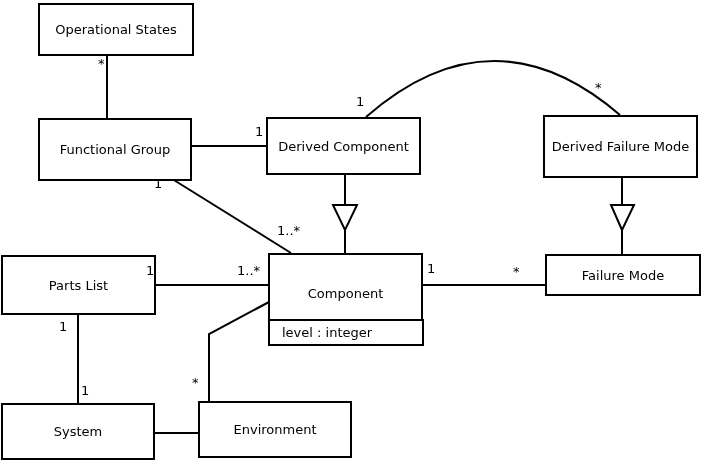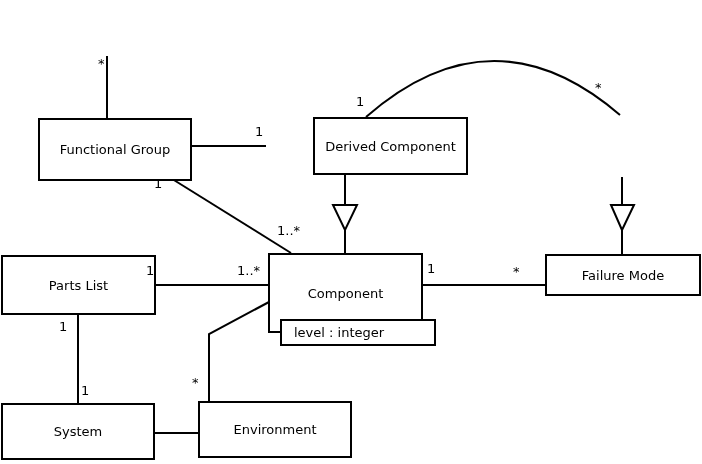--- a/index.html
+++ b/index.html
@@ -77,38 +77,44 @@
 
     <line x1="423" y1="285" x2="545" y2="285"></line>
 
     <line x1="78" y1="315" x2="78" y2="403"></line>
 
     <line x1="155" y1="433" x2="198" y2="433"></line>
 
     <polyline points="209,401 209,334 269,302"></polyline>
   </svg>
 
+  <div class="uml-class" style="left:38px; top:3px; width:156px; height:53px;">
+    <span>Operational States</span>
+  </div>
 
   <div class="uml-class" style="left:38px; top:118px; width:154px; height:63px;">
     <span>Functional Group</span>
   </div>
 
-  <div class="uml-class" style="left:266px; top:117px; width:155px; height:58px;margin-left:47px;">
+  <div class="uml-class" style="left:266px; top:117px; width:155px; height:58px;">
     <span>Derived Component</span>
   </div>
 
+  <div class="uml-class" style="left:543px; top:115px; width:155px; height:63px;">
+    <span>Derived Failure Mode</span>
+  </div>
 
   <div class="uml-class" style="left:1px; top:255px; width:155px; height:60px;">
     <span>Parts List</span>
   </div>
 
   <div class="uml-class" style="left:268px; top:253px; width:155px; height:80px;">
     <span>Component</span>
   </div>
-  <div class="uml-attr" style="left:268px; top:319px; width:156px; height:27px;margin-left:12px;">
+  <div class="uml-attr" style="left:268px; top:319px; width:156px; height:27px;">
     <span>level : integer</span>
   </div>
 
   <div class="uml-class" style="left:545px; top:254px; width:156px; height:42px;">
     <span>Failure Mode</span>
   </div>
 
   <div class="uml-class" style="left:198px; top:401px; width:154px; height:57px;">
     <span>Environment</span>
   </div>

